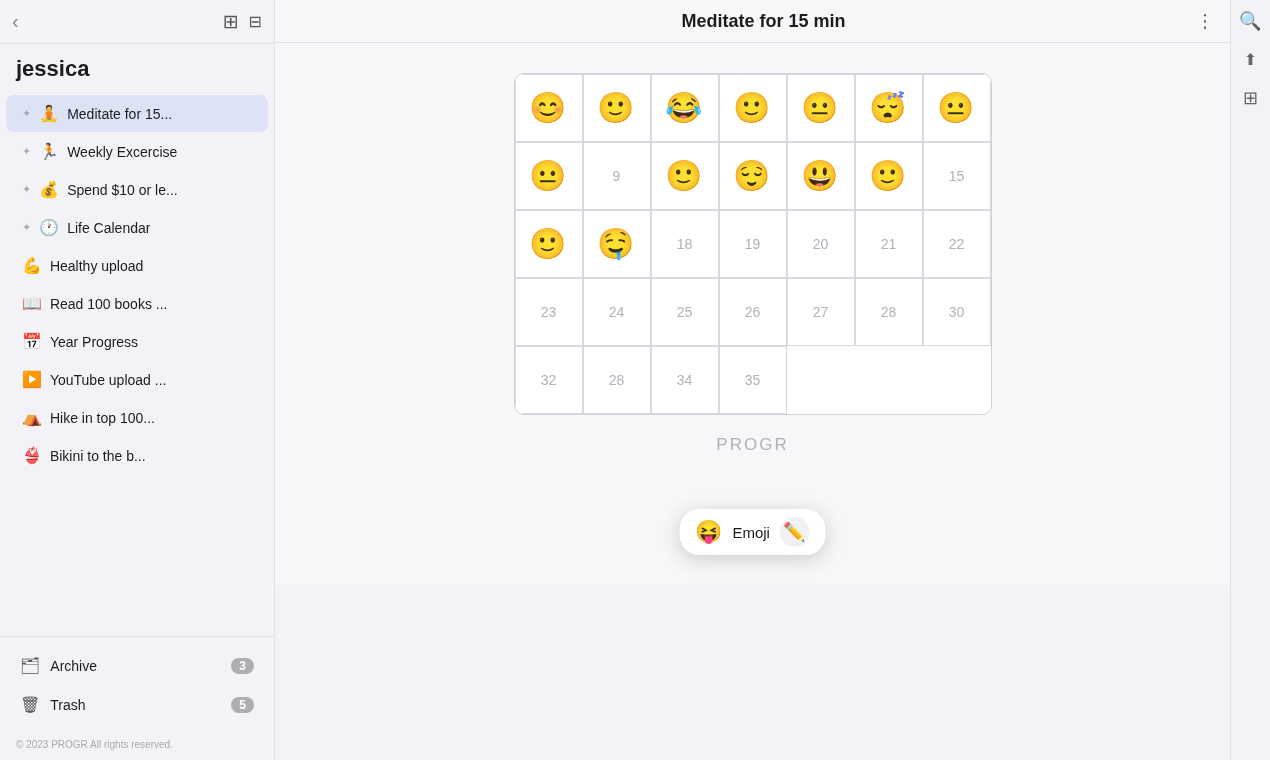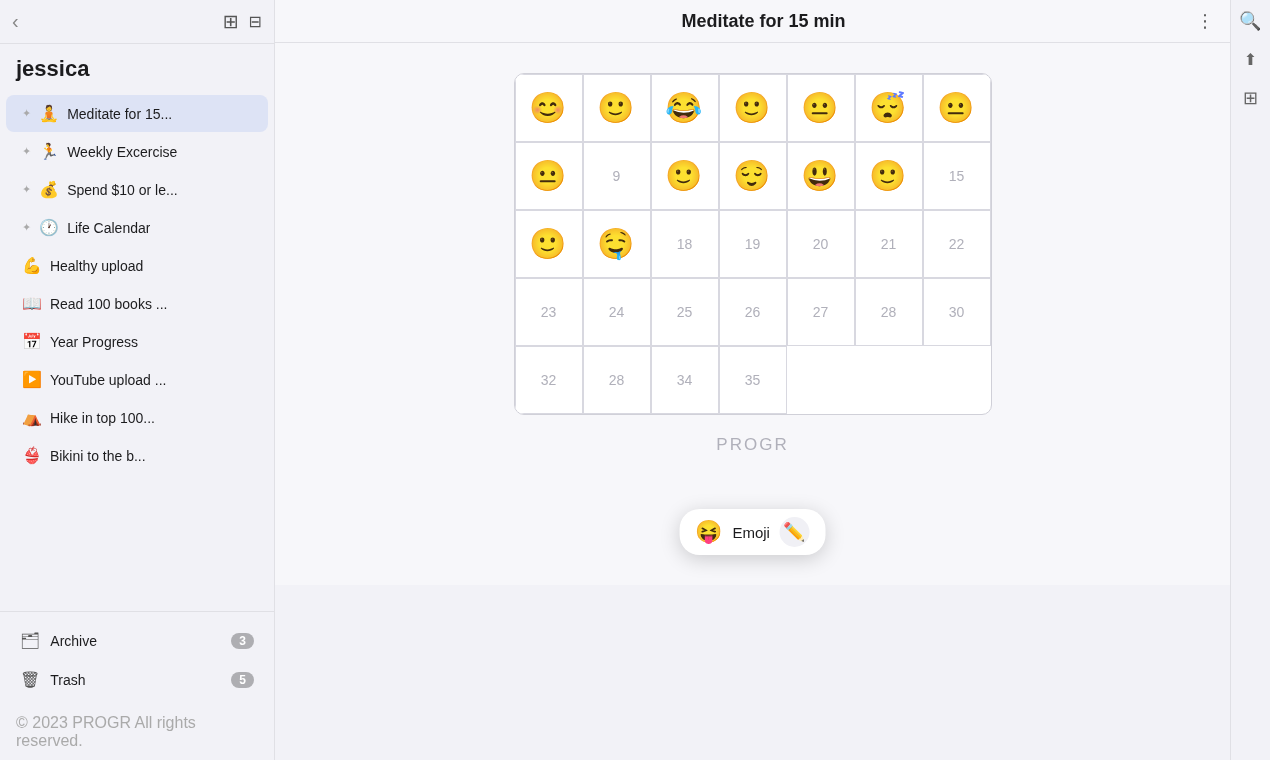--- a/index.html
+++ b/index.html
@@ -126,21 +126,21 @@
       border-radius: 10px;
       font-size: 12px;
       font-weight: 600;
       padding: 1px 8px;
       min-width: 22px;
       text-align: center;
     }
 
     #copyright {
       padding: 6px 16px 10px;
-      font-size: 16px;
+      font-size: 10px;
       color: #aaa;
     }
 
     
     #main {
       flex: 1;
       display: flex;
       flex-direction: column;
       height: 585px;
       overflow: hidden;

